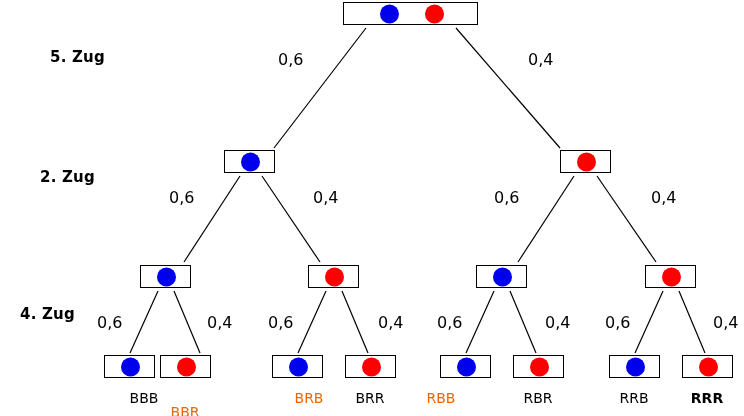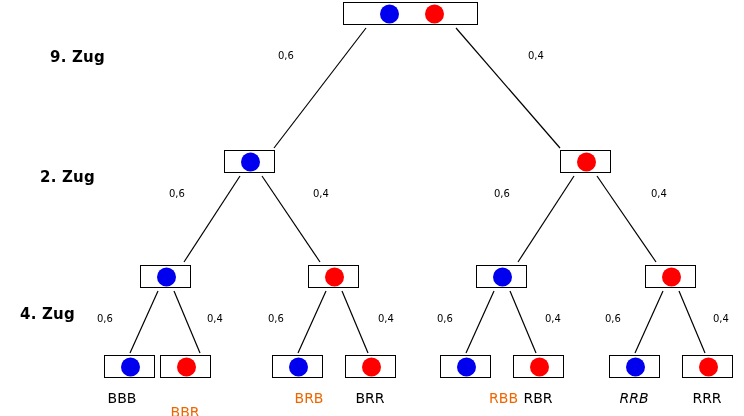--- a/index.html
+++ b/index.html
@@ -29,21 +29,21 @@
   .row-label {
     position: absolute;
     font-weight: bold;
     font-size: 15px;
     color: #000000;
     white-space: nowrap;
     letter-spacing: 0.2px;
   }
   .prob {
     position: absolute;
-    font-size: 10px;
+    font-size: 16px;
     color: #000000;
     white-space: nowrap;
   }
   .node {
     position: absolute;
     box-sizing: border-box;
     border: 1.6px solid #000000;
     background: #ffffff;
   }
   .node .ball {
@@ -79,21 +79,21 @@
       <line x1="174" y1="291" x2="200" y2="353" stroke="#000000" stroke-width="1.2"></line>
       <line x1="326" y1="291" x2="298" y2="353" stroke="#000000" stroke-width="1.2"></line>
       <line x1="342" y1="291" x2="368" y2="353" stroke="#000000" stroke-width="1.2"></line>
       <line x1="494" y1="291" x2="466" y2="353" stroke="#000000" stroke-width="1.2"></line>
       <line x1="510" y1="291" x2="536" y2="353" stroke="#000000" stroke-width="1.2"></line>
       <line x1="663" y1="291" x2="635" y2="353" stroke="#000000" stroke-width="1.2"></line>
       <line x1="679" y1="291" x2="705" y2="353" stroke="#000000" stroke-width="1.2"></line>
     </svg>
 
   <div id="row-labels-layer">
-      <div class="row-label" style="left: 50px; top: 48px;">9. Zug</div>
+      <div class="row-label" style="left: 50px; top: 48px;">5. Zug</div>
       <div class="row-label" style="left: 40px; top: 168px; text-align: center;">2. Zug</div>
       <div class="row-label" style="left: 20px; top: 305px;">4. Zug</div>
     </div>
   <div id="prob-layer">
       <div class="prob" style="left: 278px; top: 50px;">0,6</div>
       <div class="prob" style="left: 528px; top: 50px;">0,4</div>
       <div class="prob" style="left: 169px; top: 188px;">0,6</div>
       <div class="prob" style="left: 313px; top: 188px;">0,4</div>
       <div class="prob" style="left: 494px; top: 188px;">0,6</div>
       <div class="prob" style="left: 651px; top: 188px;">0,4</div>
@@ -148,23 +148,23 @@
         <span class="ball red" style="width: 19px; height: 19px; left: 16px;"></span>
       </div>
       <div class="node" style="left: 609px; top: 355px; width: 51px; height: 23px;">
         <span class="ball blue" style="width: 19px; height: 19px; left: 16px;"></span>
       </div>
       <div class="node" style="left: 682px; top: 355px; width: 51px; height: 23px;">
         <span class="ball red" style="width: 19px; height: 19px; left: 16px;"></span>
       </div>
     </div>
   <div id="leaf-labels-layer">
-      <div class="leaf-label black" style="left: 92px; top: 390px; width: 60px; text-align: center;">BBB</div>
+      <div class="leaf-label black" style="left: 114px; top: 390px; width: 60px; text-align: center;">BBB</div>
       <div class="leaf-label orange" style="left: 155px; top: 404px; width: 60px;">BBR</div>
       <div class="leaf-label orange" style="left: 279px; top: 390px; width: 60px;">BRB</div>
       <div class="leaf-label black" style="left: 340px; top: 390px; width: 60px;">BRR</div>
-      <div class="leaf-label orange" style="left: 458px; top: 390px; width: 60px; text-align: right;">RBB</div>
+      <div class="leaf-label orange" style="left: 411px; top: 390px; width: 60px;">RBB</div>
       <div class="leaf-label black" style="left: 508px; top: 390px; width: 60px;">RBR</div>
-      <div class="leaf-label black" style="left: 604px; top: 390px; width: 60px; font-style: italic;">RRB</div>
-      <div class="leaf-label black" style="left: 677px; top: 390px; width: 60px;">RRR</div>
+      <div class="leaf-label black" style="left: 604px; top: 390px; width: 60px;">RRB</div>
+      <div class="leaf-label black" style="left: 677px; top: 390px; width: 60px; font-weight: bold;">RRR</div>
     </div>
 
 </div>
 
 </body></html>

